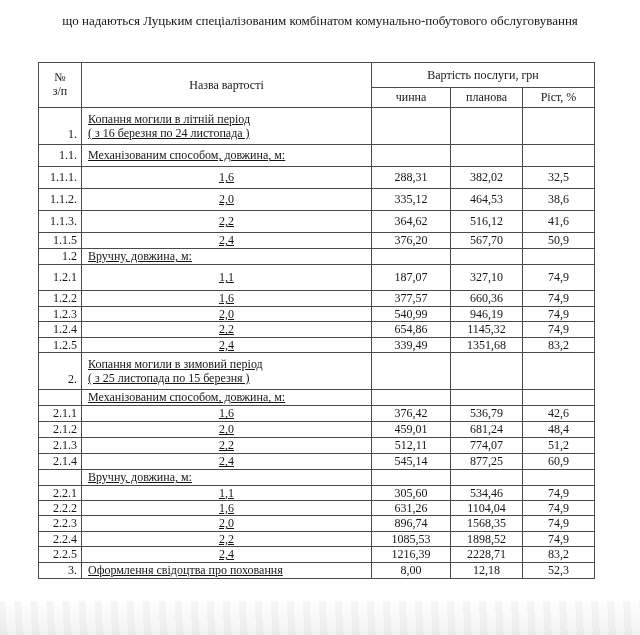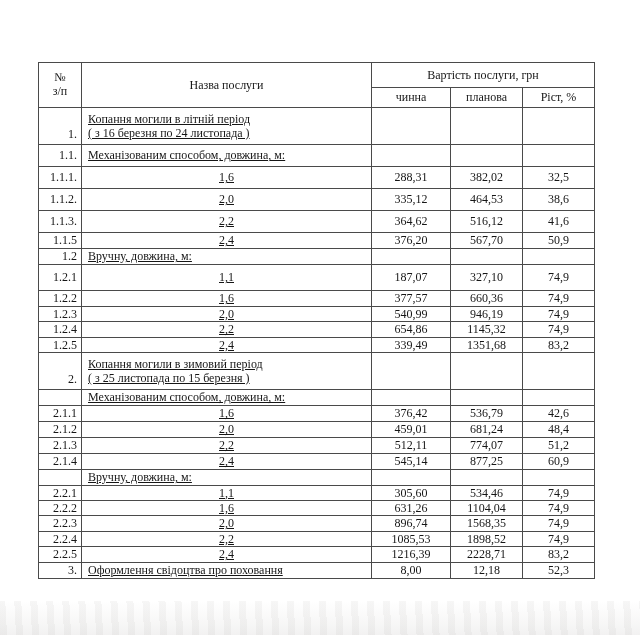--- a/index.html
+++ b/index.html
@@ -61,37 +61,38 @@
       linear-gradient(180deg, rgba(0,0,0,0) 0%, rgba(110,105,100,0.06) 70%, rgba(110,105,100,0.09) 100%);
     pointer-events: none;
   }
 </style>
 </head>
 <body>
 
 <div class="page">
 
   <div class="title">
+    <div>що надаються Луцьким спеціалізованим комбінатом комунально-побутового обслуговування</div>
   </div>
 
   <table class="price-table">
     <colgroup>
       <col style="width:43px">
       <col style="width:290px">
       <col style="width:79px">
       <col style="width:72px">
       <col style="width:72px">
     </colgroup>
     <thead>
       <tr class="hrow1">
         <td rowspan="2" class="num-h">
           <span>№</span>
           <span>з/п</span>
         </td>
-        <td rowspan="2">Назва послуги</td>
+        <td rowspan="2">Назва вартості</td>
         <td colspan="3">Вартість послуги, грн</td>
       </tr>
       <tr class="hrow2">
         <td>чинна</td>
         <td>планова</td>
         <td>Ріст, %</td>
       </tr>
     </thead>
     <tbody>
         <tr class="row-two">

